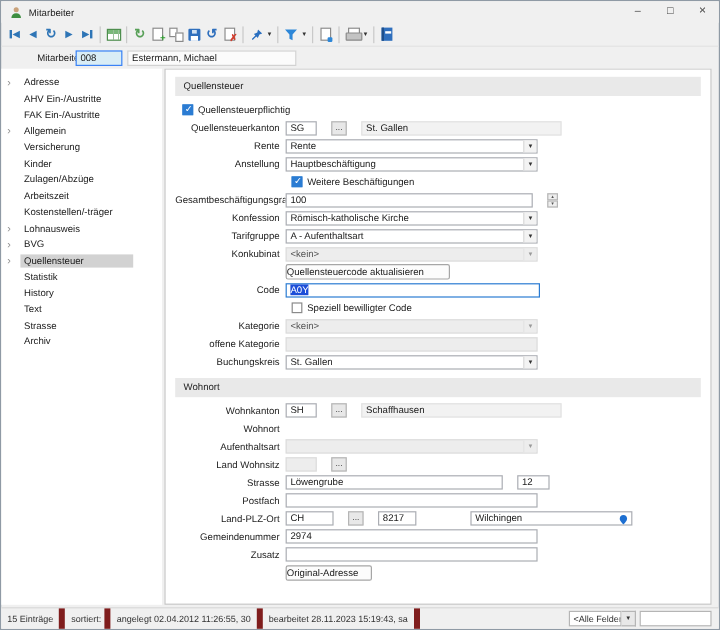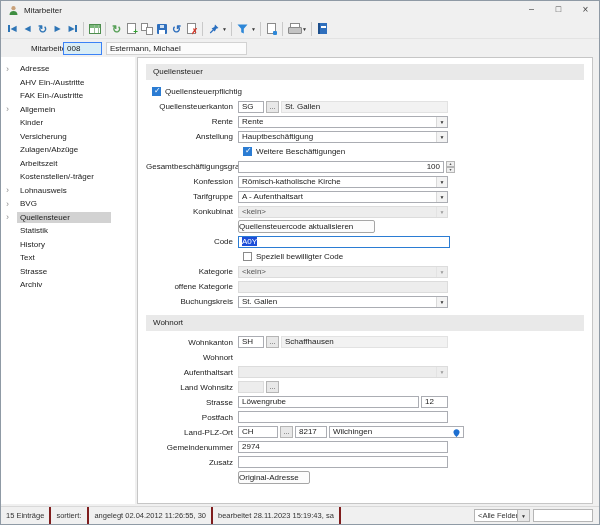--- a/index.html
+++ b/index.html
@@ -67,50 +67,50 @@
   .tree { width:134px; flex:none; background:#fff; padding-top:5px; }
   .ti { height:13.5px; display:flex; align-items:center; padding-left:5px; }
   .exp { width:11px; color:#8f8f8f; font-size:9px; flex:none; line-height:10px; }
   .ti-lbl { padding:1px 3px; white-space:nowrap; }
   .ti.selected .ti-lbl { background:#d2d2d2; flex:1; margin-right:24px; }
 
   .panel { flex:1; background:#fff; border:1px solid #c6c6c6; margin:0 6px 0 2px; padding:6px 8px; overflow:hidden; }
   .sechdr { height:16px; background:#e9e9e9; line-height:16px; padding-left:7px; color:#222; margin-bottom:5px; }
   .frow { display:flex; align-items:center; height:13.5px; margin-bottom:1.5px; }
   .flbl { width:92px; text-align:right; padding-right:5px; flex:none; color:#222; white-space:nowrap; }
-  .fwrap { display:flex; align-items:center; gap:2px; }
+  .fwrap { display:flex; align-items:center; gap:12px; }
   .cbrow { padding-left:6px; }
   .cbrow2 { padding-left:97px; }
   .cb { width:9px; height:9px; border:1px solid #8a8a8a; background:#fff; display:inline-block; position:relative; flex:none; }
   .cb.checked { background:#2b7cd3; border-color:#2b7cd3; }
   .cb.checked::after { content:"✓"; position:absolute; left:1px; top:-2px; color:#fff; font-size:8px; }
   .cb-lbl { margin-left:4px; }
 
   .tf { height:12px; border:1px solid #abadb3; background:#fff; padding:0 3px; line-height:10px; }
   .tf.ro { background:#f2f2f2; border-color:#e2e2e2; }
   .tf.dis { background:#ededed; border-color:#dcdcdc; color:#6e6e6e; }
   .tf.focus { border-color:#2b7cd3; }
   .selhl { background:#1d4ed8; color:#fff; }
   .browse { width:13px; height:12px; border:1px solid #b5b5b5; background:#e8e8e8; text-align:center; line-height:9px; font-size:7px; color:#444; flex:none;}
   .dd { display:flex; height:12px; border:1px solid #abadb3; background:#fff; }
   .ddtxt { flex:1; padding:0 3px; line-height:10px; white-space:nowrap; overflow:hidden; }
   .ddarr { width:11px; background:#f3f3f3; border-left:1px solid #dadada; text-align:center; font-size:5px; line-height:10px; color:#333; flex:none;}
   .dd.dis { background:#ededed; border-color:#dcdcdc; }
   .dd.dis .ddtxt { color:#555; }
   .dd.dis .ddarr { background:#ededed; border-left-color:#e3e3e3; color:#9a9a9a; }
-  .num { text-align:right; }
+  .num { text-align:left; }
   .spin { width:9px; height:12px; display:flex; flex-direction:column; flex:none;}
   .spin i { flex:1; border:1px solid #b5b5b5; background:#eee; font-size:3.5px; line-height:4px; text-align:center; font-style:normal; color:#555;}
   .btn { height:13px; border:1px solid #a6a6a6; background:#fcfcfc; border-radius:2px; line-height:11px; }
-  .pinfield { position:relative; }
+  .pinfield { position:relative;margin-left:33px; }
   .pinfield svg { position:absolute; right:2px; top:1px; }
 
   
   .statusbar { height:18px; flex:none; display:flex; align-items:center; border-top:1px solid #d9d9d9; background:#f0f0f0; font-size:7.5px; color:#333; }
-  .seg { height:100%; display:flex; align-items:center; padding:0 5px; border-right:2px solid #7f1d1d; white-space:nowrap; }
+  .seg { height:100%; display:flex; align-items:center; padding:0 5px; border-right:5px solid #7f1d1d; white-space:nowrap; }
   .sb-spacer { flex:1; }
   .sb-dd { display:flex; align-items:center; height:13px; margin-right:3px; }
   .sb-dd .ddtxt { width:44px; border:1px solid #b5b5b5; background:#fff; height:13px; line-height:11px; color:#333;}
   .sb-dd .arrbtn { width:12px; height:13px; border:1px solid #b5b5b5; border-left:none; background:#e8e8e8; text-align:center; font-size:5px; line-height:12px; }
   .sb-search { width:60px; height:13px; border:1px solid #b5b5b5; background:#fff; position:relative; margin-right:6px; }
 </style>
 </head>
 <body>
 
 <div class="window">
@@ -228,25 +228,25 @@
       <div class="ti">
           <span class="exp"></span>
           <span class="ti-lbl">FAK Ein-/Austritte</span>
         </div>
       <div class="ti">
           <span class="exp">›</span>
           <span class="ti-lbl">Allgemein</span>
         </div>
       <div class="ti">
           <span class="exp"></span>
+          <span class="ti-lbl">Versicherung</span>
+        </div>
+      <div class="ti">
+          <span class="exp"></span>
           <span class="ti-lbl">Kinder</span>
-        </div>
-      <div class="ti">
-          <span class="exp"></span>
-          <span class="ti-lbl">Versicherung</span>
         </div>
       <div class="ti">
           <span class="exp"></span>
           <span class="ti-lbl">Zulagen/Abzüge</span>
         </div>
       <div class="ti">
           <span class="exp"></span>
           <span class="ti-lbl">Arbeitszeit</span>
         </div>
       <div class="ti">

